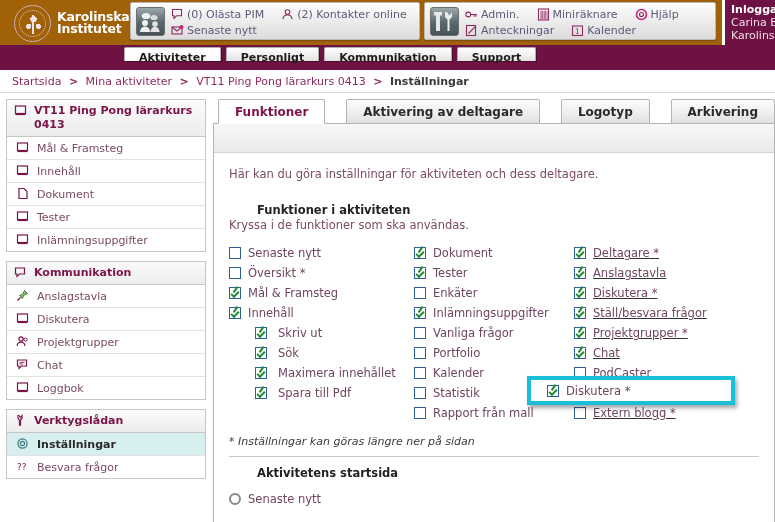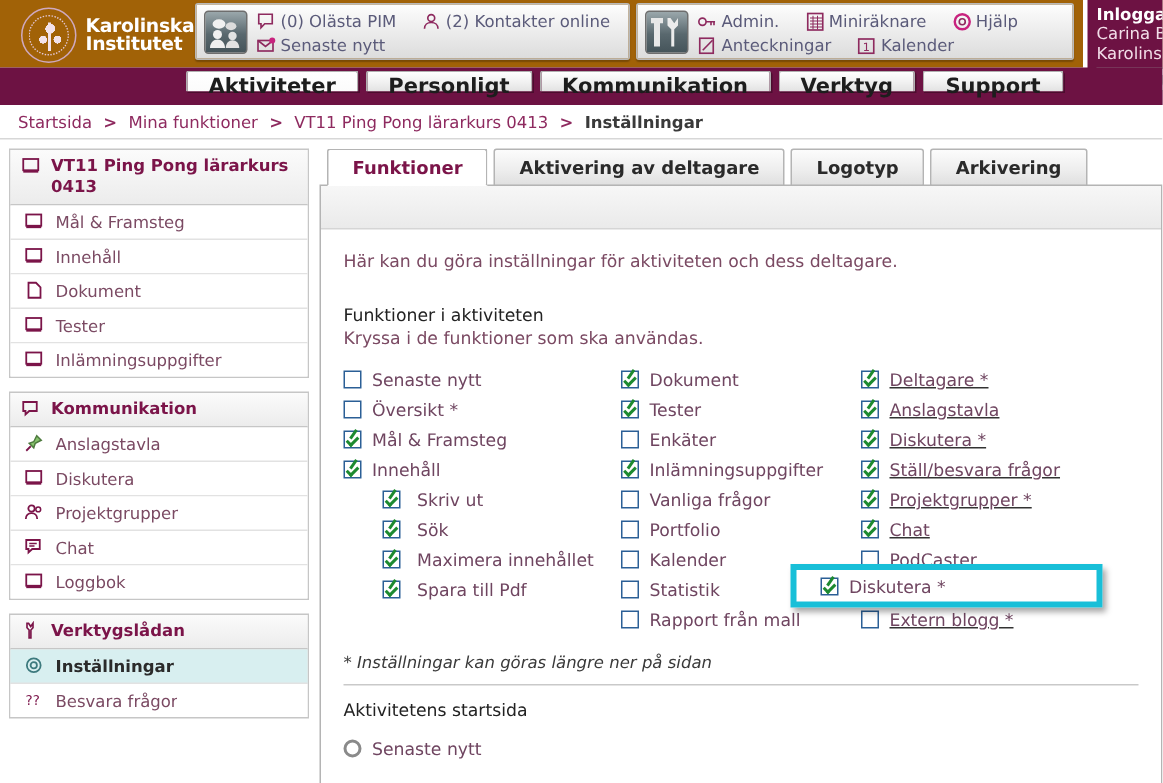--- a/index.html
+++ b/index.html
@@ -38,21 +38,21 @@
       border-left:3px solid #ffffff; padding:3px 0 0 6px; overflow:hidden; }
   .login-panel .l1 { color:#ffffff; font-weight:bold; font-size:11px; white-space:nowrap; }
   .login-panel .l2 { color:#f2dde8; font-size:11px; white-space:nowrap; line-height:13px; }
   .logga-btn { margin-top:3px; width:70px; height:16px; background:linear-gradient(#fbfbfb,#e3e3e3);
       border:1px solid #9a9a9a; font-size:11px; color:#222; text-align:center; line-height:14px; }
   
   .navbar { position:relative; height:25px; background:#6d1243; }
   .nav-tabs { position:absolute; left:124px; top:2px; display:flex; gap:5px; }
   .nav-tab { height:14px; padding:0 14px; background:linear-gradient(#ffffff,#f0f0f0 55%,#e2e2e2);
       border:1px solid #b0b0b0; border-bottom:none; border-radius:2px 2px 0 0;
-      font-weight:bold; font-size:14px; color:#1d1d1d; line-height:20px; cursor:pointer;
+      font-weight:bold; font-size:11px; color:#1d1d1d; line-height:20px; cursor:pointer;
       box-shadow:1px 1px 0 rgba(0,0,0,.30);text-align:right; }
   .nav-tab.sel { background:linear-gradient(#ffffff,#fbfbfb); }
   
   .crumbs { height:23px; padding:5px 0 0 12px; font-size:11px; color:#8e2a5f; background:#fff;
       border-bottom:1px solid #d7d7d7; white-space:nowrap; }
   .crumbs a { color:#8e2a5f; text-decoration:none; cursor:pointer; }
   .crumbs .sep { color:#8e2a5f; font-weight:bold; margin:0 4px; }
   .crumbs .cur { color:#3a3a3a; font-weight:bold; }
   
   .stage { position:relative; height:474px; }
@@ -62,30 +62,30 @@
       padding:4px 6px 4px 7px; font-weight:bold; font-size:11px; color:#7b1449; display:flex; gap:6px; align-items:flex-start; }
   .sb-head .txt { line-height:14px; }
   .sb-item { border-bottom:1px solid #e2e2e2; padding:4px 6px 4px 9px; display:flex; gap:7px; align-items:center;
       color:#7b4a63; font-size:11px; cursor:pointer; background:#fff; }
   .sb-item:last-child { border-bottom:none; }
   .sb-item.active { background:#d8eff0; color:#2b2b2b; font-weight:bold; }
   .sb-item .lbl { white-space:nowrap; overflow:hidden; }
   .sb-ic { width:14px; height:14px; flex:0 0 auto; }
   
   .main { position:absolute; left:213px; top:6px; right:0px; }
-  .tabrow { display:flex; gap:4px; padding-left:5px; position:relative; z-index:2; }
+  .tabrow { display:flex; gap:4px; padding-left:5px; position:relative; z-index:2;justify-content:space-between; }
   .ctab { height:25px; padding:0 16px; background:linear-gradient(#fcfcfc,#ededed 60%,#e0e0e0);
       border:1px solid #b4b4b4; border-bottom:1px solid #b4b4b4; border-radius:2px 2px 0 0;
       font-weight:bold; font-size:12px; color:#2a2a2a; line-height:24px; cursor:pointer; }
   .ctab.sel { background:#ffffff; border-bottom:1px solid #ffffff; color:#7b1449; }
   .panel { border:1px solid #b4b4b4; margin-top:-1px; background:#fff; height:435px; position:relative; }
   .panel-strip { height:29px; background:linear-gradient(#f7f7f7,#eaeaea); border-bottom:1px solid #d5d5d5; }
   .intro { padding:14px 0 0 15px; font-size:11.5px; color:#7b4a63; }
   .sect { padding:22px 0 0 15px; }
-  .sect-h { font-weight:normal; font-size:11.5px; color:#222; }
+  .sect-h { font-weight:bold; font-size:11.5px; color:#222;margin-left:28px; }
   .sect-s { font-size:11.5px; color:#7b4a63; margin-top:1px; }
   .cols { display:flex; margin-top:11px; }
   .col { position:relative; }
   .c1 { width:185px; } .c2 { width:160px; } .c3 { width:200px;text-decoration:underline; }
   .cbrow { display:flex; align-items:center; height:20px; gap:7px; }
   .cbrow.indent { padding-left:26px;gap:11px; }
   .cb { width:12px; height:12px; flex:0 0 auto; border:1px solid #2b5f96; background:#fff; position:relative; }
   .cb.on:after { content:""; position:absolute; left:1px; top:3px; width:6px; height:3px;
       border-left:2px solid #1d8a30; border-bottom:2px solid #1d8a30; transform:rotate(-45deg); }
   .cb.on:before { content:""; position:absolute; left:4px; top:0px; width:7px; height:7px;
@@ -215,29 +215,28 @@
     <div class="l2">Karolinsk</div>
     <div class="logga-btn">Logga</div>
   </div>
 </div>
 
 <div class="navbar">
   <div class="nav-tabs">
     <div class="nav-tab sel">Aktiviteter</div>
     <div class="nav-tab">Personligt</div>
     <div class="nav-tab">Kommunikation</div>
-    <div class="nav-tab">Verktyg</div>
     <div class="nav-tab">Support</div>
   </div>
 </div>
 
 <div class="crumbs">
   <a>Startsida</a>
   <span class="sep">&gt;</span>
-  <a>Mina funktioner</a>
+  <a>Mina aktiviteter</a>
   <span class="sep">&gt;</span>
   <a>VT11 Ping Pong lärarkurs 0413</a>
   <span class="sep">&gt;</span>
   <span class="cur">Inställningar</span>
 </div>
 
 <div class="stage">
 
   <div class="sidebar">
 

